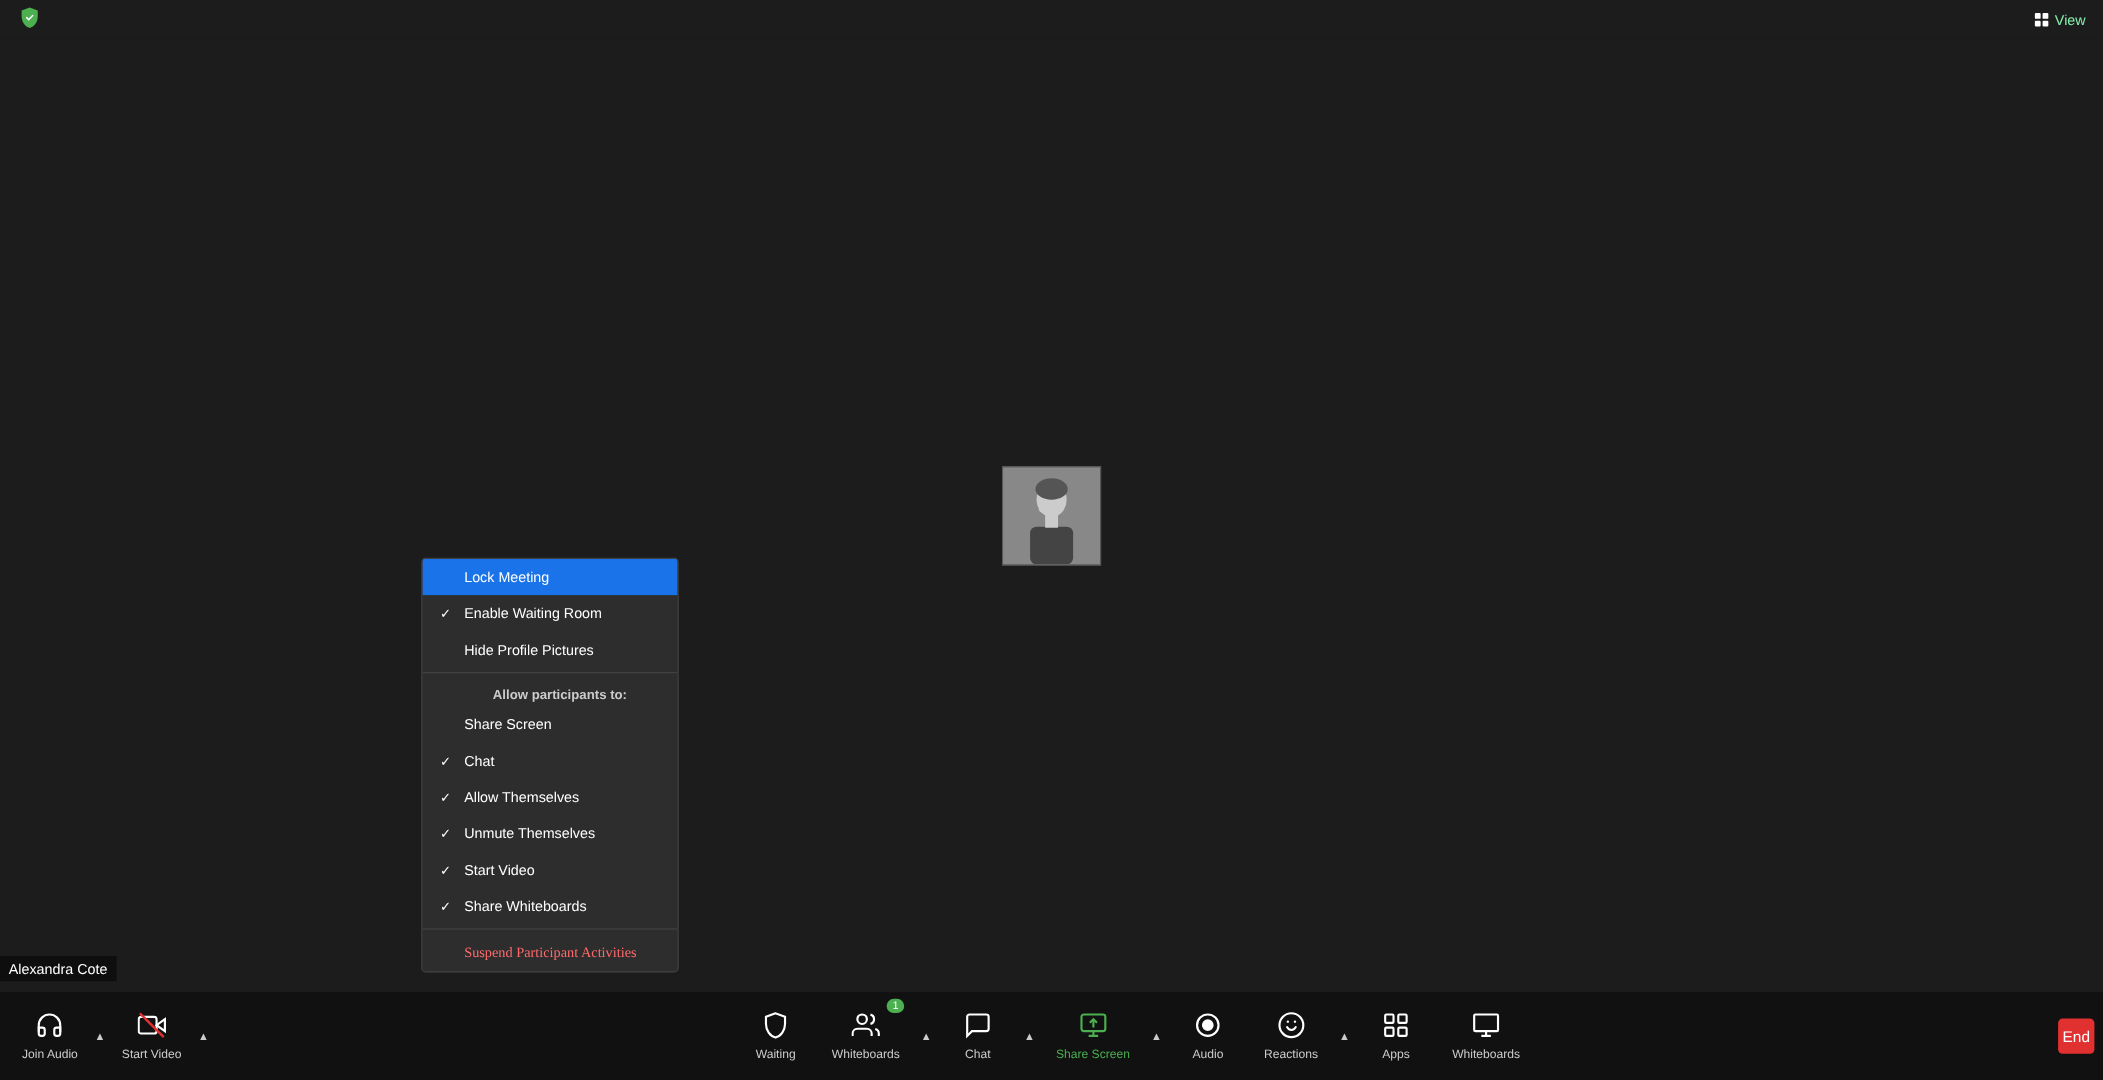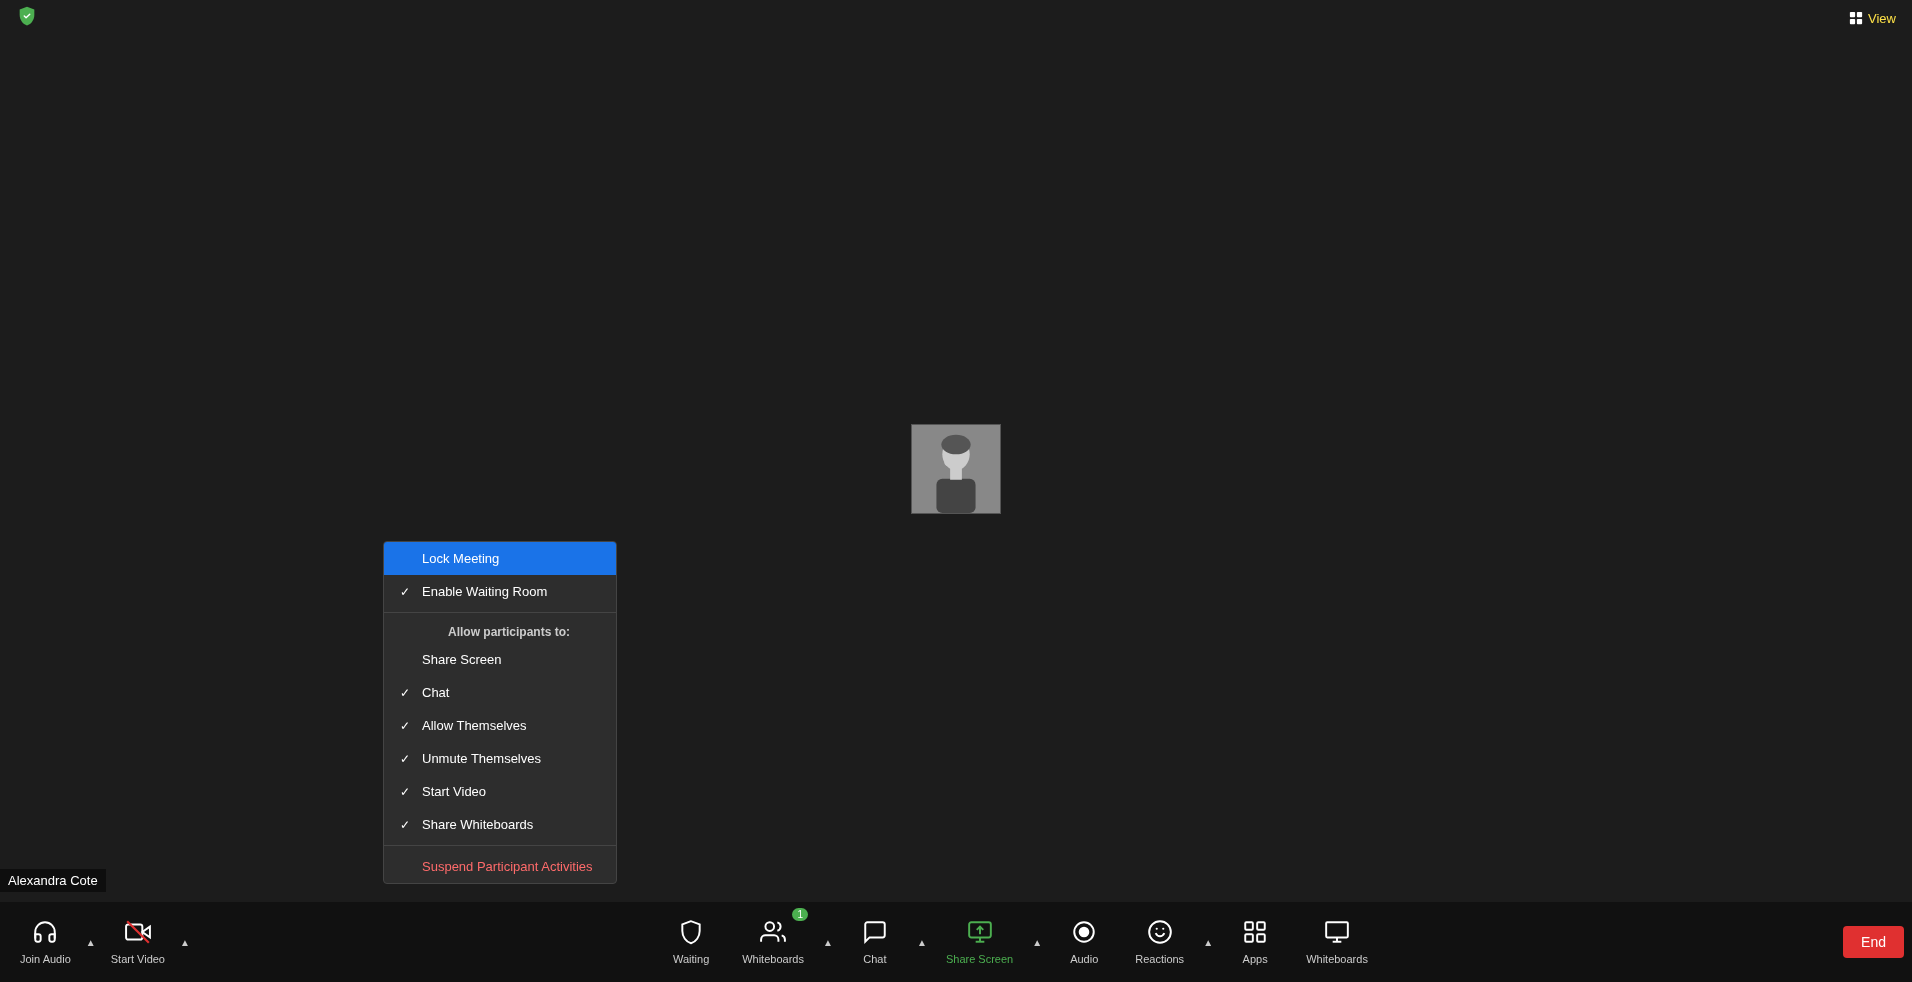--- a/index.html
+++ b/index.html
@@ -23,21 +23,21 @@
       justify-content: space-between;
       padding: 0 16px;
       background: #1c1c1c;
       z-index: 10;
     }
     #shield-icon {
       color: #4caf50;
       font-size: 18px;
     }
     #view-btn {
-      color: #fde047;
+      color: #86efac;
       font-size: 13px;
       display: flex;
       align-items: center;
       gap: 5px;
       cursor: pointer;
       background: none;
       border: none;
     }
 
     
@@ -123,20 +123,21 @@
     .menu-section-label {
       padding: 8px 16px 4px 16px;
       font-size: 12px;
       color: #ccc;
       font-weight: 600;
       margin-left: 48px;
     }
 
     .menu-item.danger {
       color: #ff6b6b;
+      font-family: Liberation Serif, serif;
     }
 
     
     #toolbar {
       position: absolute;
       bottom: 0; left: 0; right: 0;
       height: 80px;
       background: #111;
       display: flex;
       align-items: center;
@@ -193,21 +194,21 @@
       font-size: 10px;
       border: none;
       background: none;
     }
 
     .end-btn {
       background: #e03030;
       color: #fff;
       border: none;
       border-radius: 4px;
-      padding: 8px 18px;
+      padding: 8px 4px;
       font-size: 14px;
       cursor: pointer;
       font-weight: 500;
     }
     .icon-novideo {
       position: relative;
       display: inline-block;
     }
 
     .badge {
@@ -267,20 +268,24 @@
 
 <div id="security-menu">
   <div class="menu-item active">
     <span class="check"></span>
     <span>Lock Meeting</span>
   </div>
   <div class="menu-item">
     <span class="check">✓</span>
     <span>Enable Waiting Room</span>
   </div>
+  <div class="menu-item">
+    <span class="check"></span>
+    <span>Hide Profile Pictures</span>
+  </div>
   <div class="menu-divider"></div>
   <div class="menu-section-label">Allow participants to:</div>
   <div class="menu-item">
     <span class="check"></span>
     <span>Share Screen</span>
   </div>
   <div class="menu-item">
     <span class="check">✓</span>
     <span>Chat</span>
   </div>

